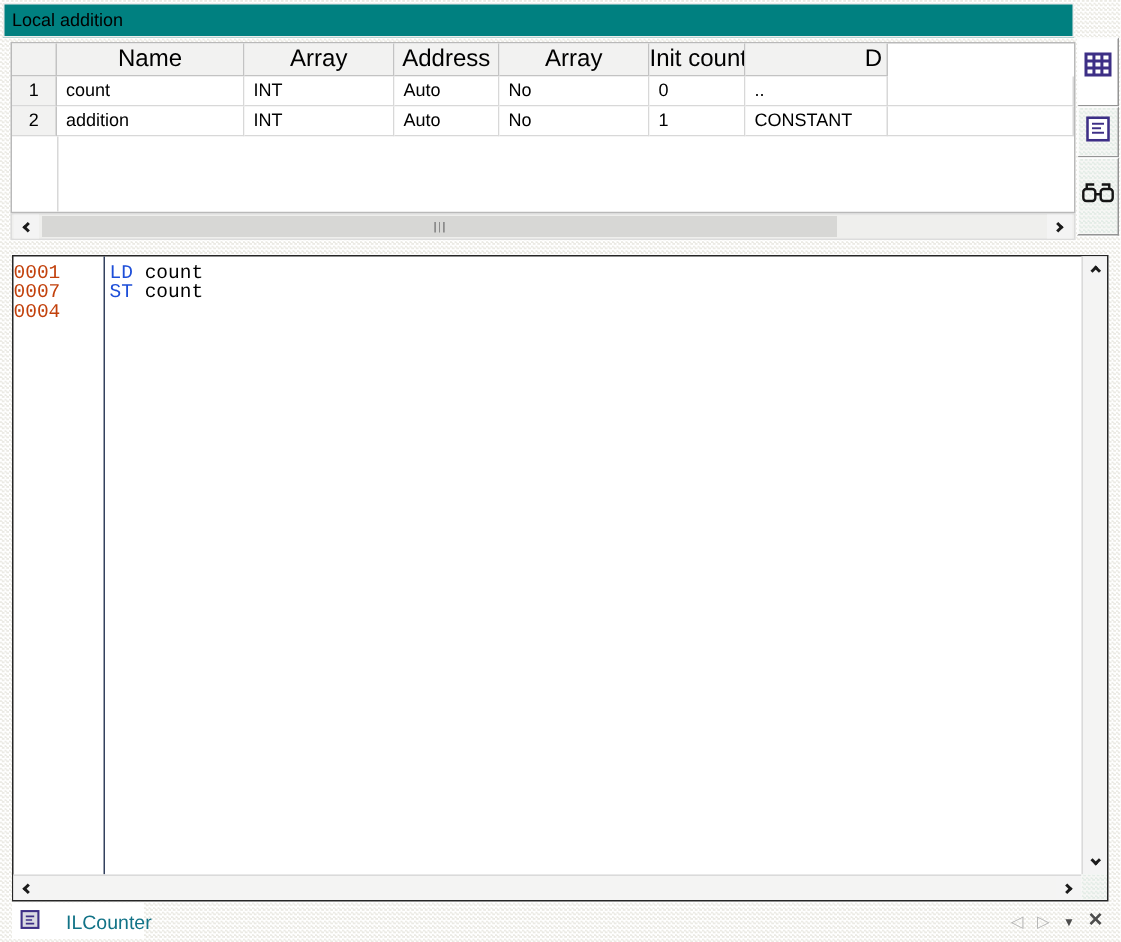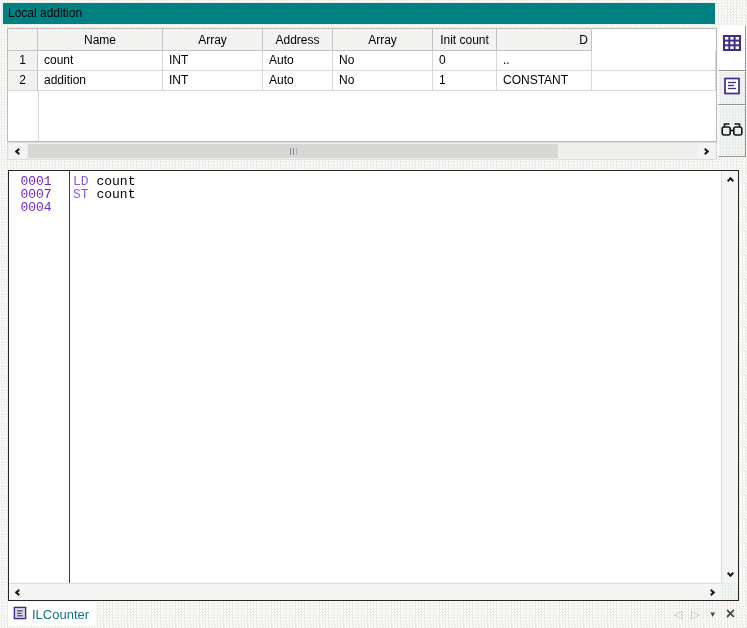--- a/index.html
+++ b/index.html
@@ -16,21 +16,21 @@
     background-image:conic-gradient(#e3ece6 25%,#f7f7f5 0 50%,#e3ece6 0 75%,#f7f7f5 0);
     background-size:3px 3px;
   }
   
   .titlebar{position:absolute;left:2px;top:2px;width:714px;height:23px;background:#008080;
     border:1px solid #ececec;font-size:12px;line-height:21px;padding-left:5px;color:#000;}
   
   .vartable{position:absolute;left:7px;top:28px;width:710px;height:114px;background:#fff;border:1px solid #b9b9b9;}
   .tbl-grid{display:grid;grid-template-columns:30px 125px 100px 70px 100px 64px 95px 1fr;}
   .th{height:22px;background:#f2f2f1;border-right:1px solid #c3c3c3;border-bottom:1px solid #c3c3c3;
-      font-size:12px;text-align:center;line-height:22px;overflow:hidden;white-space:nowrap;}
+      font-size:16px;text-align:center;line-height:22px;overflow:hidden;white-space:nowrap;}
   .th.right{text-align:right;padding-right:3px;}
   .td{height:20px;background:#fff;border-right:1px solid #d8d8d8;border-bottom:1px solid #d8d8d8;
       font-size:12px;line-height:19px;padding-left:6px;white-space:nowrap;overflow:hidden;}
   .td.rowhead{background:#f2f2f1;text-align:center;padding-left:0;border-right:1px solid #c3c3c3;}
   .tbl-empty{position:absolute;left:0;top:62px;width:100%;height:50px;background:#fff;}
   .tbl-empty .vline{position:absolute;left:30px;top:0;bottom:0;width:1px;background:#d8d8d8;}
   
   .sb-btn{position:absolute;width:17px;height:16px;background:#f4f4f4;display:flex;align-items:center;justify-content:center;}
   .chev{display:inline-block;width:5px;height:5px;border-left:2px solid #1b1b1b;border-bottom:2px solid #1b1b1b;}
   .chev.cl{transform:rotate(45deg);margin-left:2px;}
@@ -46,34 +46,34 @@
   
   .sidebtn{position:absolute;left:718px;width:28px;border:1px solid;border-color:#fdfdfd #949494 #949494 #fdfdfd;
            display:flex;justify-content:center;}
   .btn-grid{top:25px;height:46px;background:#fff;align-items:flex-start;padding-top:7px;}
   .btn-doc{top:71px;height:34px;align-items:center;}
   .btn-find{top:105px;height:52px;align-items:center;}
   
   .editor{position:absolute;left:8px;top:170px;width:731px;height:431px;background:#fff;border:1px solid #262626;}
   .code-area{position:absolute;left:0;top:0;right:17px;bottom:17px;overflow:hidden;padding-top:4px;}
   .codeline{display:flex;height:13px;font-family:"Liberation Mono",monospace;font-size:13px;line-height:13px;white-space:pre;}
-  .lnum{width:60px;text-align:center;padding-right:6px;color:#6d28d9;}
+  .lnum{width:60px;text-align:left;padding-right:6px;color:#c2410c;}
   .lcode{padding-left:4px;color:#000;}
-  .kw{color:#8b5cf6;font-family:Liberation Mono, monospace;}
+  .kw{color:#1d4ed8;font-family:Liberation Mono, monospace;}
   .gutter-sep{position:absolute;left:60px;top:0;bottom:17px;width:1px;background:#33415e;}
   .vsb{position:absolute;right:0;top:0;width:17px;bottom:17px;background:#f4f4f3;border-left:1px solid #dadada;}
   .vsb .up{left:0;top:0;width:16px;height:17px;}
   .vsb .down{left:0;bottom:0;width:16px;height:17px;}
   .hsb{position:absolute;left:0;bottom:0;right:17px;height:17px;background:#f4f4f3;border-top:1px solid #dadada;}
   .hsb .left{left:0;top:0;height:16px;}
   .hsb .right{right:0;top:0;height:16px;}
   .corner{position:absolute;right:0;bottom:0;width:17px;height:17px;}
   
   .tab{position:absolute;left:8px;top:602px;width:88px;height:24px;background:#fff;
-       display:flex;align-items:center;gap:5px;padding-left:5px;font-size:13px;color:#127387;}
+       display:flex;align-items:center;gap:17px;padding-left:5px;font-size:13px;color:#127387;}
   .navctl{position:absolute;right:12px;top:603px;height:22px;display:flex;align-items:center;gap:9px;}
   .nav{cursor:default;}
   .nav.prev,.nav.next{color:#b3b3b3;font-size:11px;}
   .nav.menu{color:#4c4c4c;font-size:8px;}
   .nav.close{color:#4c4c4c;font-size:16px;font-weight:bold;line-height:14px;}
 </style>
 </head>
 <body>
 
 <div class="titlebar">

